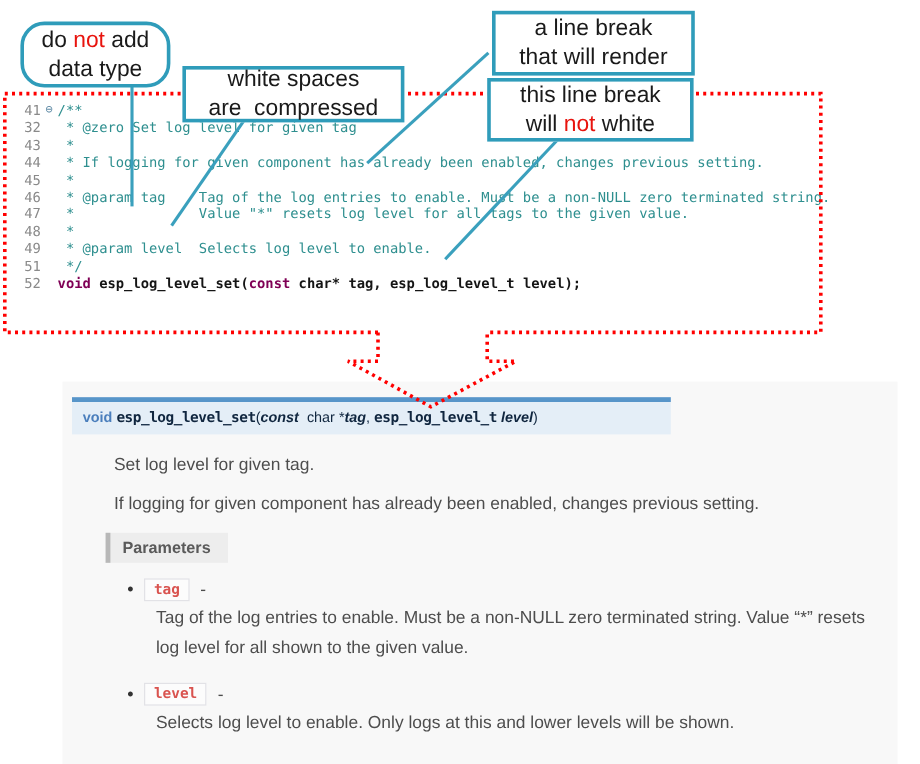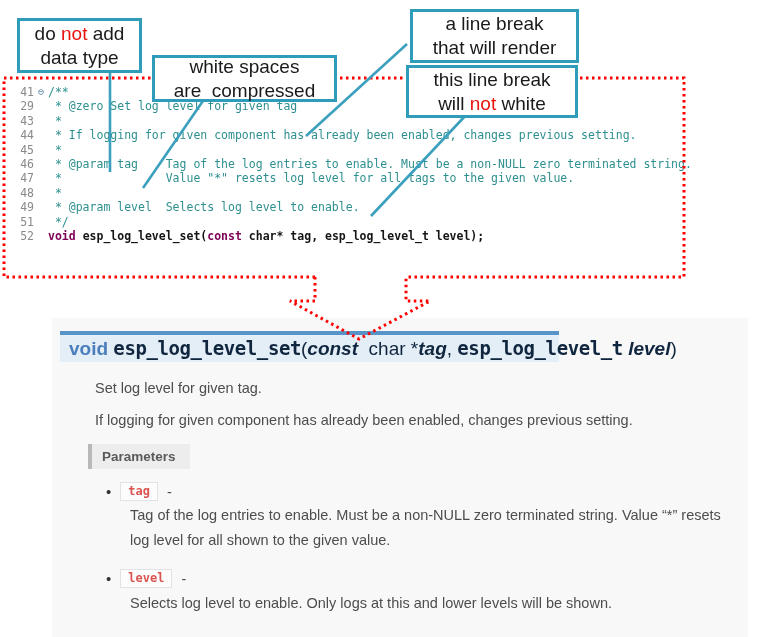--- a/index.html
+++ b/index.html
@@ -8,40 +8,40 @@
 
   
   #overlay{position:absolute;left:0;top:0;width:767px;height:637px;z-index:2;pointer-events:none;}
 
   
   .callout{position:absolute;z-index:3;background:#ffffff;border:3px solid #2f9cba;
            display:flex;flex-direction:column;justify-content:center;align-items:center;
            font-size:19px;line-height:24px;color:#1a1a1a;}
   .cline{white-space:pre;}
   .red{color:#e8140e;}
-  #callout1{left:17px;top:18px;width:119px;height:49px;}
+  #callout1{left:17px;top:18px;width:119px;height:49px;border-radius:20px;}
   #callout2{left:152px;top:55px;width:179px;height:41px;}
   #callout3{left:410px;top:9px;width:163px;height:48px;}
   #callout4{left:406px;top:65px;width:166px;height:47px;}
 
   
   #code{position:absolute;left:14px;top:85px;z-index:1;
         font-family:"DejaVu Sans Mono",monospace;font-size:11.5px;line-height:14.4px;}
   .cl{display:flex;}
   .ln{display:inline-block;width:20px;text-align:right;color:#8a8a8a;flex:none;}
   .fl{display:inline-block;width:14px;text-align:center;color:#5e8aa5;font-size:10px;flex:none;}
   .ct{white-space:pre;}
   .comment{color:#2e8f8f;}
   .keyword{color:#7f0055;font-weight:bold;}
   .code{color:#151515;font-weight:bold;}
 
   
   #panel{position:absolute;left:52px;top:318px;width:696px;height:319px;background:#f8f8f8;z-index:0;}
   #sigbox{position:absolute;left:8px;top:13px;width:490px;height:27px;background:#e4eef7;
-          border-top:4px solid #5795c9;font-size:19px;line-height:26px;padding-left:9px;
+          border-top:4px solid #5795c9;font-size:12px;line-height:26px;padding-left:9px;
           color:#10263f;}
   #sigbox span{white-space:pre;}
   .kw{color:#4a7ebc;font-weight:700;}
   .fn{font-family:"DejaVu Sans Mono",monospace;font-weight:700;letter-spacing:-0.4px;}
   .pl{}
   .ki{font-weight:700;font-style:italic;}
   .pi{font-weight:700;font-style:italic;}
 
   .docp{position:absolute;color:#4d4d4d;font-size:14.5px;line-height:25px;}
   #brief{left:43px;top:58px;width:620px;}
@@ -92,21 +92,21 @@
       <div class="cline"><span>will </span><span class="red">not</span><span> white</span></div>
     </div>
 
   <div id="code">
       <div class="cl">
         <span class="ln">41</span>
         <span class="fl">⊖</span>
         <span class="ct"><span class="comment">/**</span></span>
       </div>
       <div class="cl">
-        <span class="ln">29</span>
+        <span class="ln">32</span>
         <span class="fl"></span>
         <span class="ct"><span class="comment"> * @zero Set log level for given tag</span></span>
       </div>
       <div class="cl">
         <span class="ln">43</span>
         <span class="fl"></span>
         <span class="ct"><span class="comment"> *</span></span>
       </div>
       <div class="cl">
         <span class="ln">44</span>

